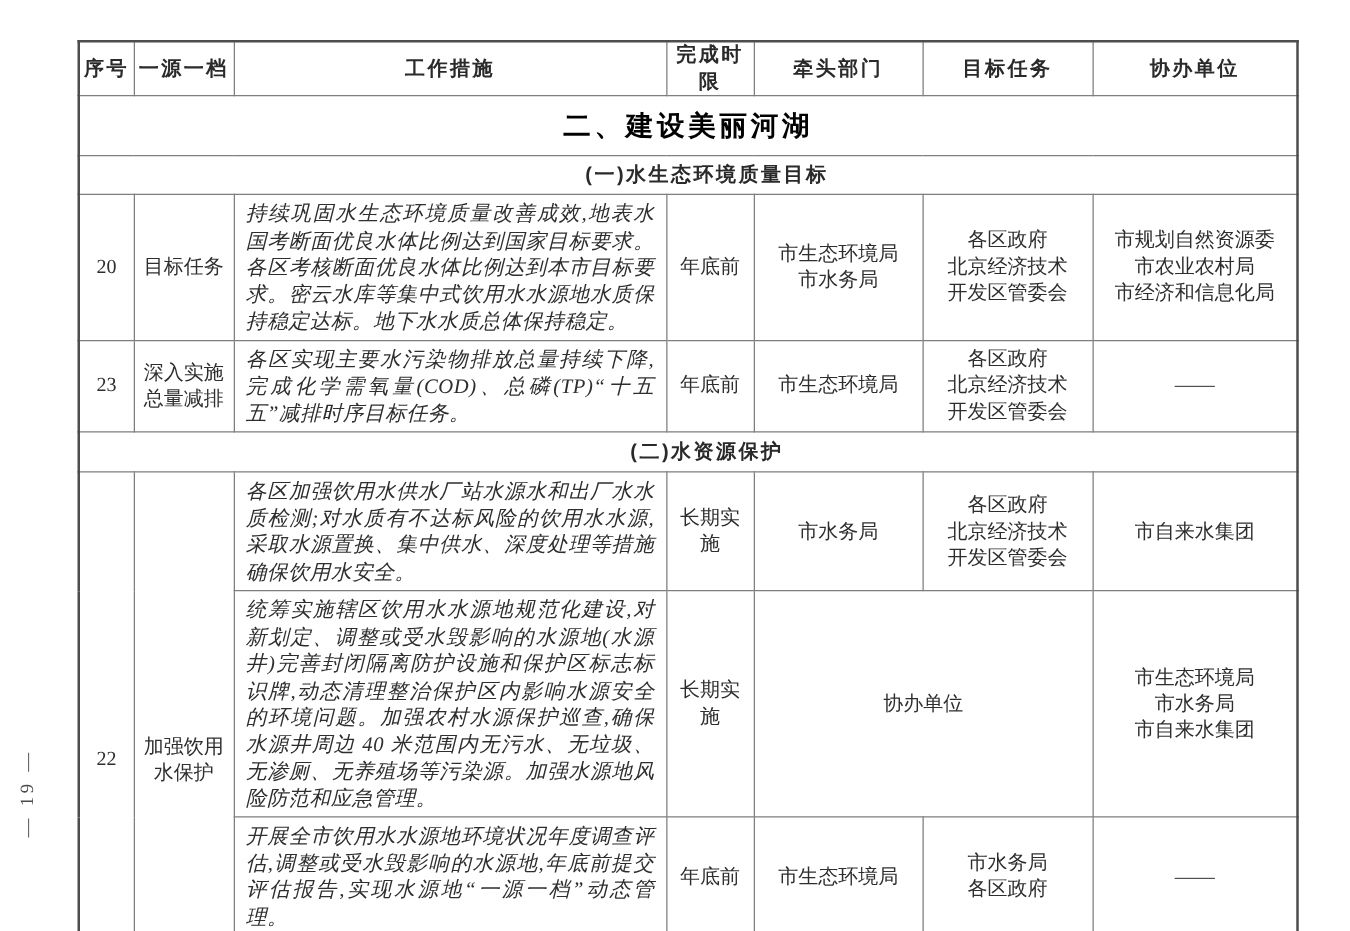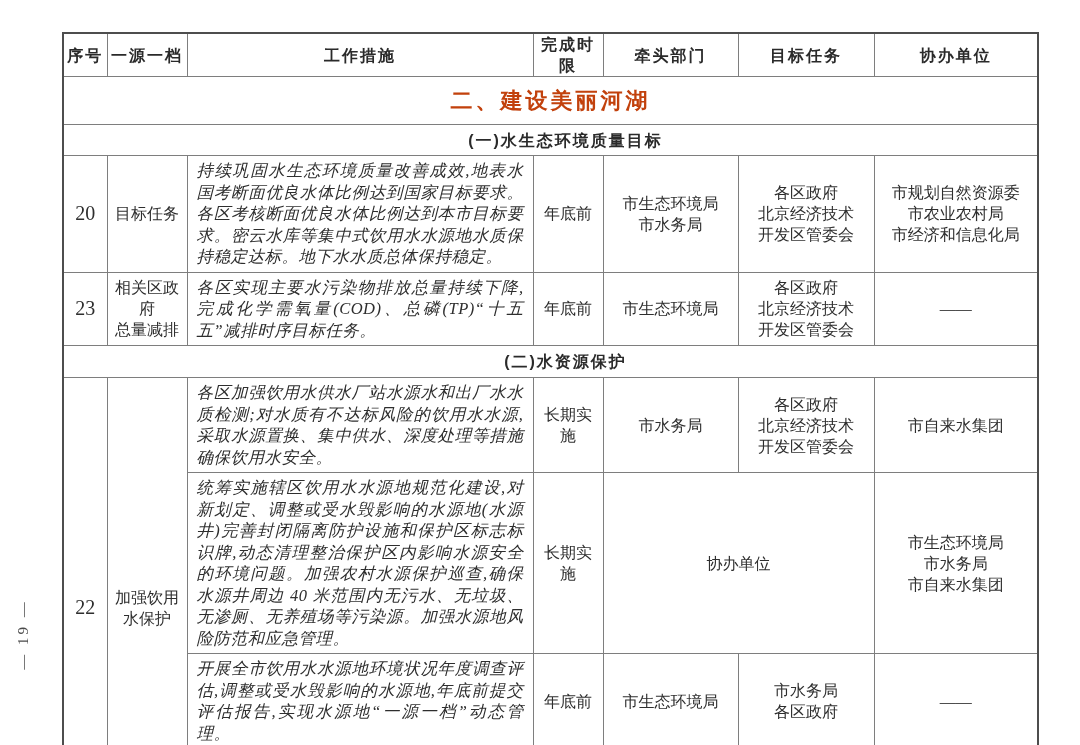--- a/index.html
+++ b/index.html
@@ -39,33 +39,33 @@
   .h-sub1{height:31px}
   .h-r20{height:101px}
   .h-r21{height:66px}
   .h-sub2{height:32px}
   .h-a{height:95px}
   .h-b{height:130px}
   .h-c{height:69px}
   .h-d{height:76px}
   td.section-title{
     font-family:"Liberation Sans","DejaVu Sans",sans-serif;
-    font-weight:700;font-size:22px;letter-spacing:3px;color:#c2410c;
+    font-weight:700;font-size:22px;letter-spacing:3px;color:#000000;
   }
   td.subsection{
     font-family:"Liberation Sans","DejaVu Sans",sans-serif;
     font-weight:700;font-size:16px;letter-spacing:2px;color:#2a2a2a;padding-left:34px;
   }
   td.measure{
     text-align:justify;text-align-last:left;
     padding:4px 9px;letter-spacing:0.5px;
     font-size:16.5px;line-height:21.5px;font-style:italic;
   }
   .pre{white-space:pre-line;}
-  td.num{font-size:20px;}
+  td.num{font-size:16px;}
   td.dash{letter-spacing:0;}
 </style>
 </head>
 <body>
 
 <div class="page-num">— 19 —</div>
 
 <table class="doc">
   <colgroup>
     <col class="c1">
@@ -106,21 +106,21 @@
     <td class="pre">各区政府
 北京经济技术
 开发区管委会</td>
     <td class="pre">市规划自然资源委
 市农业农村局
 市经济和信息化局</td>
   </tr>
 
   <tr class="h-r21">
     <td class="num">23</td>
-    <td class="pre">相关区政府
+    <td class="pre">深入实施
 总量减排</td>
     <td class="measure">各区实现主要水污染物排放总量持续下降,完成化学需氧量(COD)、总磷(TP)“十五五”减排时序目标任务。</td>
     <td>年底前</td>
     <td class="pre">市生态环境局</td>
     <td class="pre">各区政府
 北京经济技术
 开发区管委会</td>
     <td class="dash">——</td>
   </tr>
 

